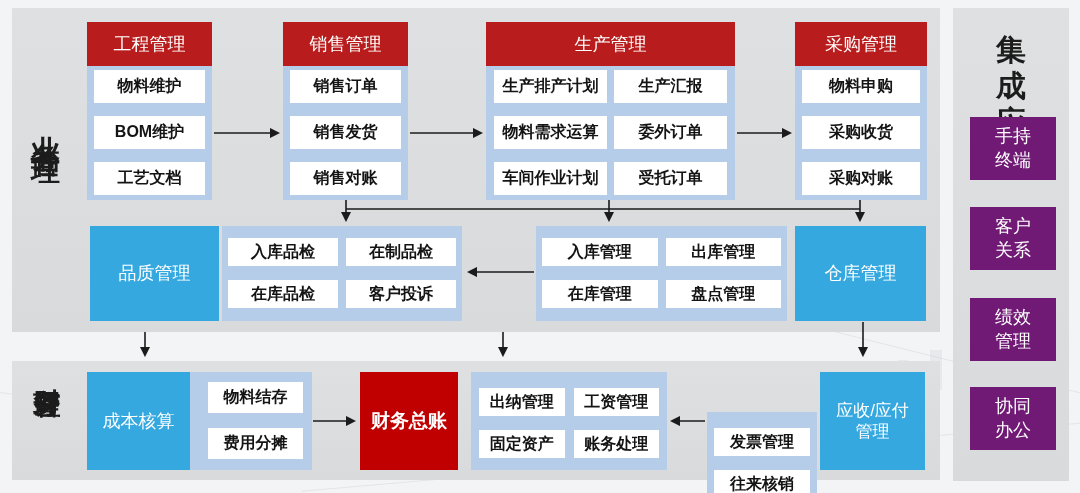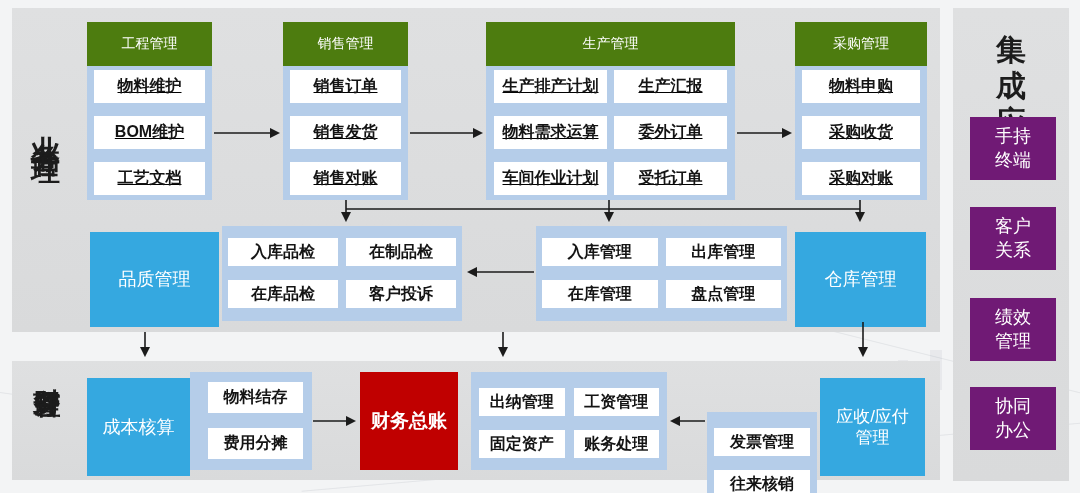--- a/index.html
+++ b/index.html
@@ -10,29 +10,29 @@
   .bg-block{position:absolute;background:rgba(100,115,135,.08);pointer-events:none;}
   .panel{position:absolute;background:linear-gradient(180deg,#dfe0e1,#d9dadb);}
   .panel-business{left:12px;top:8px;width:928px;height:324px;}
   .panel-finance{left:12px;top:361px;width:928px;height:119px;}
   .panel-sidebar{left:953px;top:8px;width:116px;height:473px;}
   .vlabel{position:absolute;writing-mode:vertical-rl;text-orientation:upright;
           font-weight:700;color:#1c1c1c;line-height:1;}
   .vlabel-business{left:31px;top:112px;font-size:29px;letter-spacing:7px;}
   .vlabel-finance{left:33px;top:367px;font-size:27px;letter-spacing:1px;}
   .col{position:absolute;top:22px;}
-  .col-header{height:44px;background:#4d7c0f;color:#fff;font-size:14px;
+  .col-header{height:44px;background:#b91c1c;color:#fff;font-size:18px;
               display:flex;align-items:center;justify-content:center;}
   .col-body{background:#b5cde9;display:grid;padding:4px 7px 5px 7px;row-gap:13px;height:134px;
-            box-sizing:border-box;align-content:space-between;text-decoration:underline;}
+            box-sizing:border-box;align-content:space-between;}
   .col-body.two-col{grid-template-columns:1fr 1fr;column-gap:7px;padding:4px 8px 5px 8px;}
   .item{background:#fff;color:#141414;font-size:16px;font-weight:600;height:33px;
         display:flex;align-items:center;justify-content:center;white-space:nowrap;}
   .blue-block{position:absolute;background:#35a8e0;color:#fff;display:flex;align-items:center;
-              justify-content:center;text-align:center;font-size:18px;line-height:1.25;margin-top:6px;}
+              justify-content:center;text-align:center;font-size:18px;line-height:1.25;}
   .group{position:absolute;background:#b5cde9;display:grid;box-sizing:border-box;}
   .group .item{height:28px;}
   .group-quality{left:222px;top:226px;width:240px;height:95px;grid-template-columns:1fr 1fr;
                  padding:12px 6px 13px 6px;column-gap:8px;row-gap:14px;}
   .group-warehouse{left:536px;top:226px;width:251px;height:95px;grid-template-columns:1fr 1fr;
                  padding:12px 6px 13px 6px;column-gap:8px;row-gap:14px;}
   .group-cost{left:190px;top:372px;width:122px;height:98px;padding:10px 9px 11px 18px;row-gap:15px;}
   .group-cost .item{height:31px;}
   .group-cashier{left:471px;top:372px;width:196px;height:98px;grid-template-columns:1fr 1fr;
                  padding:16px 8px 14px 8px;column-gap:9px;row-gap:14px;}

